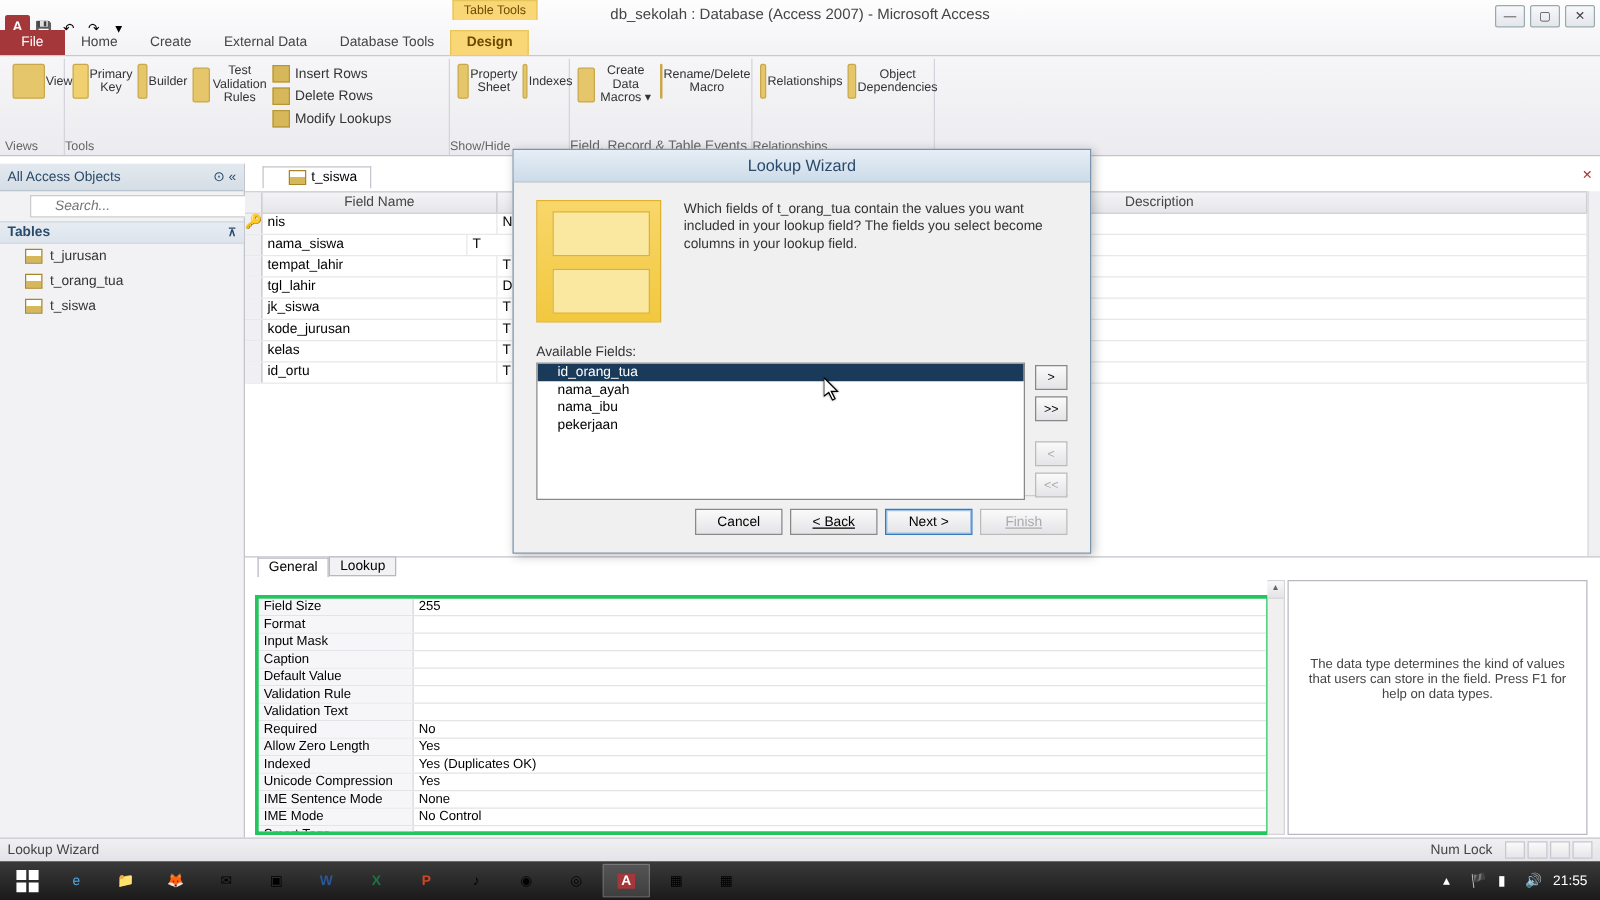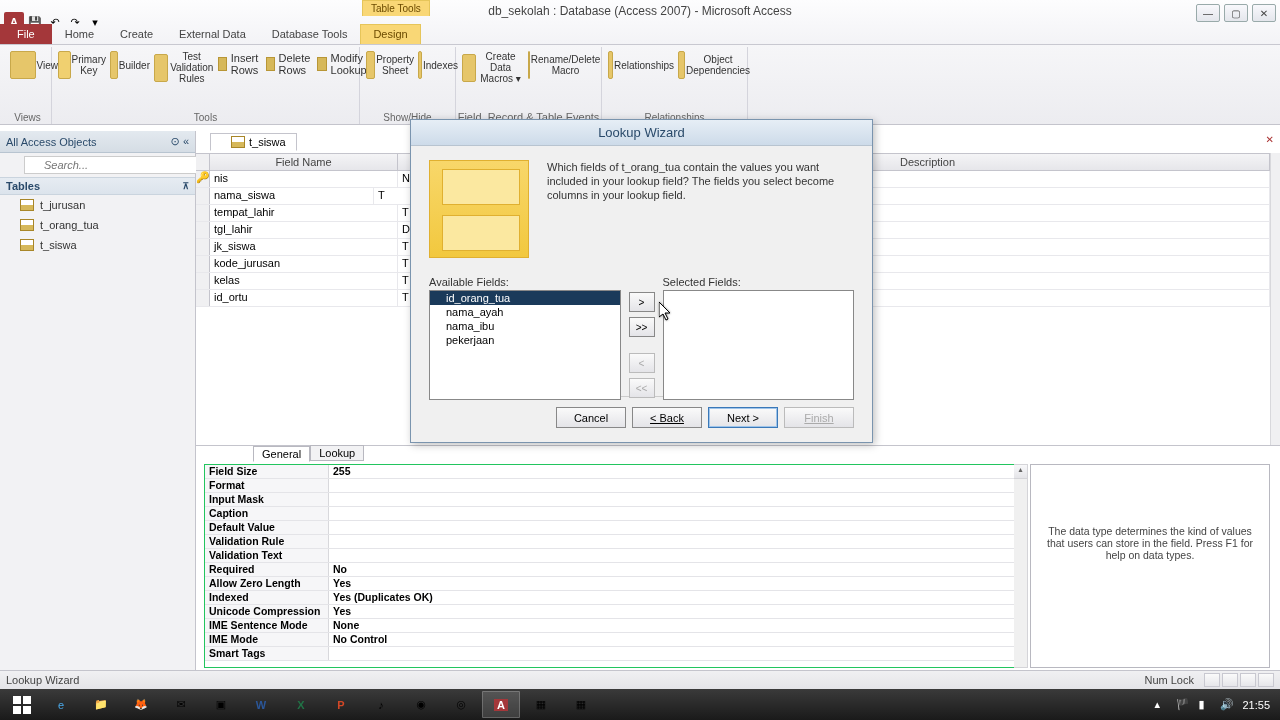--- a/index.html
+++ b/index.html
@@ -12,26 +12,26 @@
 .access-logo { width: 20px; height: 20px; background: #a4373a; color: #fff; font-weight: bold; display: flex; align-items: center; justify-content: center; border-radius: 2px; }
 .title-text { position: absolute; left: 50%; transform: translateX(-50%); top: 4px; color: #444; font-size: 12px; }
 .table-tools { position: absolute; left: 362px; top: 0; background: #f9d776; padding: 2px 8px; font-size: 10px; color: #6b4a00; border: 1px solid #e6c55a; border-bottom: none; }
 .win-ctrls { position: absolute; right: 4px; top: 4px; display: flex; gap: 4px; }
 .win-btn { width: 24px; height: 18px; border: 1px solid #9aa; background: linear-gradient(#f8f8fc,#e4e6ec); display: flex; align-items: center; justify-content: center; font-size: 10px; border-radius: 2px; color:#444; }
 
 
 .tabs { position: absolute; bottom: 0; left: 0; display: flex; }
 .tab { padding: 3px 12px; color: #444; border: 1px solid transparent; }
 .tab.file { background: #a4373a; color: #fff; padding: 3px 16px; }
-.tab.design { background: #f9d776; border: 1px solid #e6c55a; border-bottom: none; color: #6b4a00; }
+.tab.design { background: #f9d776; border: 1px solid #e6c55a; border-bottom: none; color: #6b4a00; font-weight: bold; }
 
 
 .ribbon { height: 80px; background: linear-gradient(#f6f6f8,#ececf0); border-bottom: 1px solid #c4c4cc; display: flex; padding: 2px 4px 0 4px; }
 .rib-group { border-right: 1px solid #d4d4dc; padding: 2px 6px; display: flex; flex-direction: column; position: relative; }
-.rib-group-label { position: absolute; bottom: 1px; left: 0; right: 0; text-align: center; color: #666; font-size: 10px; }
+.rib-group-label { position: absolute; bottom: 1px; left: 0; right: 0; color: #666; font-size: 10px; }
 .rib-row { display: flex; gap: 4px; align-items: flex-start; }
 .rib-big { display: flex; flex-direction: row; align-items: center; gap: 1px; width: 48px; padding-top: 2px; }
 .rib-big-icon { width: 28px; height: 28px; background: #e6c66a; border: 1px solid #c8a84a; border-radius: 2px; }
 .rib-label { text-align: center; font-size: 10px; color: #333; line-height: 11px; }
 .rib-small { display: flex; align-items: center; gap: 4px; font-size: 10px; color: #333; padding: 1px 0; }
 .rib-small-icon { width: 14px; height: 14px; background: #d6b85a; border: 1px solid #b89636; }
 
 
 .nav-pane { position: absolute; left: 0; top: 131px; width: 196px; bottom: 50px; border-right: 1px solid #c4c4cc; background: #f2f2f4; }
 .nav-head { background: linear-gradient(#e3e9ef,#d5dde5); padding: 4px 6px; color: #2a4a6a; font-size: 12px; display: flex; align-items: center; justify-content: space-between; border-bottom: 1px solid #b8c4d0; }
@@ -69,24 +69,24 @@
 .mv-btns { display: flex; flex-direction: column; gap: 5px; margin-top: 16px; }
 .mv-btn { width: 26px; height: 20px; border: 1px solid #888; background: linear-gradient(#fafafa,#e4e4e8); font-size: 10px; display:flex; align-items:center; justify-content:center;}
 .mv-btn.dis { color:#aaa; border-color:#bbb;}
 .wiz-btns { border-top: 1px solid #ccc; margin: 0 18px; padding: 10px 0 14px; display: flex; justify-content: flex-end; gap: 6px; }
 .wbtn { width: 70px; height: 21px; border: 1px solid #888; background: linear-gradient(#fafafa,#e4e4e8); font-size: 11px; display:flex; align-items:center; justify-content:center;}
 .wbtn.primary { border: 1px solid #3a78b8; box-shadow: 0 0 0 1px #9ec4ea inset; }
 .wbtn.dis { color:#aaa; border-color:#bbb;}
 
 
 .props { position: absolute; left: 196px; right: 0; bottom: 50px; height: 225px; border-top: 1px solid #c4c4cc; background: #fff; }
-.prop-tabs { position:absolute; top:-1px; left:10px; display:flex;margin-left:47px; }
+.prop-tabs { position:absolute; top:-1px; left:10px; display:flex; }
 .ptab { padding: 1px 8px; border:1px solid #b8b8c0; background:#f2f2f4; font-size:11px; }
 .ptab.active { background:#fff; border-bottom:1px solid #fff; position:relative; top:1px;}
-.prop-grid { position:absolute; top:18px; left:8px; width:812px; bottom:2px; border:1px solid #22c55e; overflow:hidden;font-weight:bold; }
+.prop-grid { position:absolute; top:30px; left:8px; width:812px; bottom:2px; border:3px solid #22c55e; overflow:hidden; }
 .prop-row { display:flex; border-bottom:1px solid #e4e4e8; height:14px; }
 .prop-key { width:124px; background:#f6f6f8; border-right:1px solid #d8d8dc; padding:0 4px; font-size:10.5px; }
 .prop-val { flex:1; padding:0 4px; font-size:10.5px; }
 .prop-help { position:absolute; top:18px; right:10px; width:240px; bottom:2px; border:1px solid #b8b8c0; padding:60px 14px 0; text-align:center; font-size:10.5px; color:#444;}
 .prop-sb { position:absolute; right:252px; top:18px; bottom:2px; width:14px; background:#f0f0f0; border:1px solid #d4d4d8; border-left:none;}
 .prop-sb-btn { height:14px; background:linear-gradient(#f8f8fa,#e4e4e8); border-bottom:1px solid #d4d4d8; text-align:center; font-size:8px; color:#666;}
 
 
 .status { position:absolute; left:0; right:0; bottom:31px; height:19px; background:linear-gradient(#f0f0f2,#e4e4e8); border-top:1px solid #c4c4cc; display:flex; align-items:center; padding:0 6px; font-size:11px; color:#444; justify-content:space-between;}
 .status-right { display:flex; gap:10px; align-items:center;}
@@ -151,21 +151,21 @@
           <div class="rib-label">Primary Key</div>
         </div>
       <div class="rib-big" style="width:40px">
           <div class="rib-big-icon"></div>
           <div class="rib-label">Builder</div>
         </div>
       <div class="rib-big" style="width:60px">
           <div class="rib-big-icon"></div>
           <div class="rib-label">Test Validation Rules</div>
         </div>
-      <div style="display:flex;gap:2px;padding-top:2px">
+      <div style="display:flex;flex-direction:column;gap:2px;padding-top:2px">
         <div class="rib-small">
             <div class="rib-small-icon"></div>
             <span>Insert Rows</span>
           </div>
         <div class="rib-small">
             <div class="rib-small-icon"></div>
             <span>Delete Rows</span>
           </div>
         <div class="rib-small">
             <div class="rib-small-icon"></div>
@@ -394,24 +394,20 @@
             <div class="listitem">pekerjaan</div>
           </div>
       </div>
       <div class="mv-btns">
         <div class="mv-btn">&gt;</div>
         <div class="mv-btn">&gt;&gt;</div>
         <div style="height:6px"></div>
         <div class="mv-btn dis">&lt;</div>
         <div class="mv-btn dis">&lt;&lt;</div>
       </div>
-      <div class="list-col">
-        <div class="list-lbl">Selected Fields:</div>
-        <div class="listbox"></div>
-      </div>
     </div>
   </div>
   <div class="wiz-btns">
     <div class="wbtn">Cancel</div>
     <div class="wbtn">
         <span style="text-decoration:underline">&lt; Back</span>
       </div>
     <div class="wbtn primary">
         <span>Next &gt;</span>
       </div>

